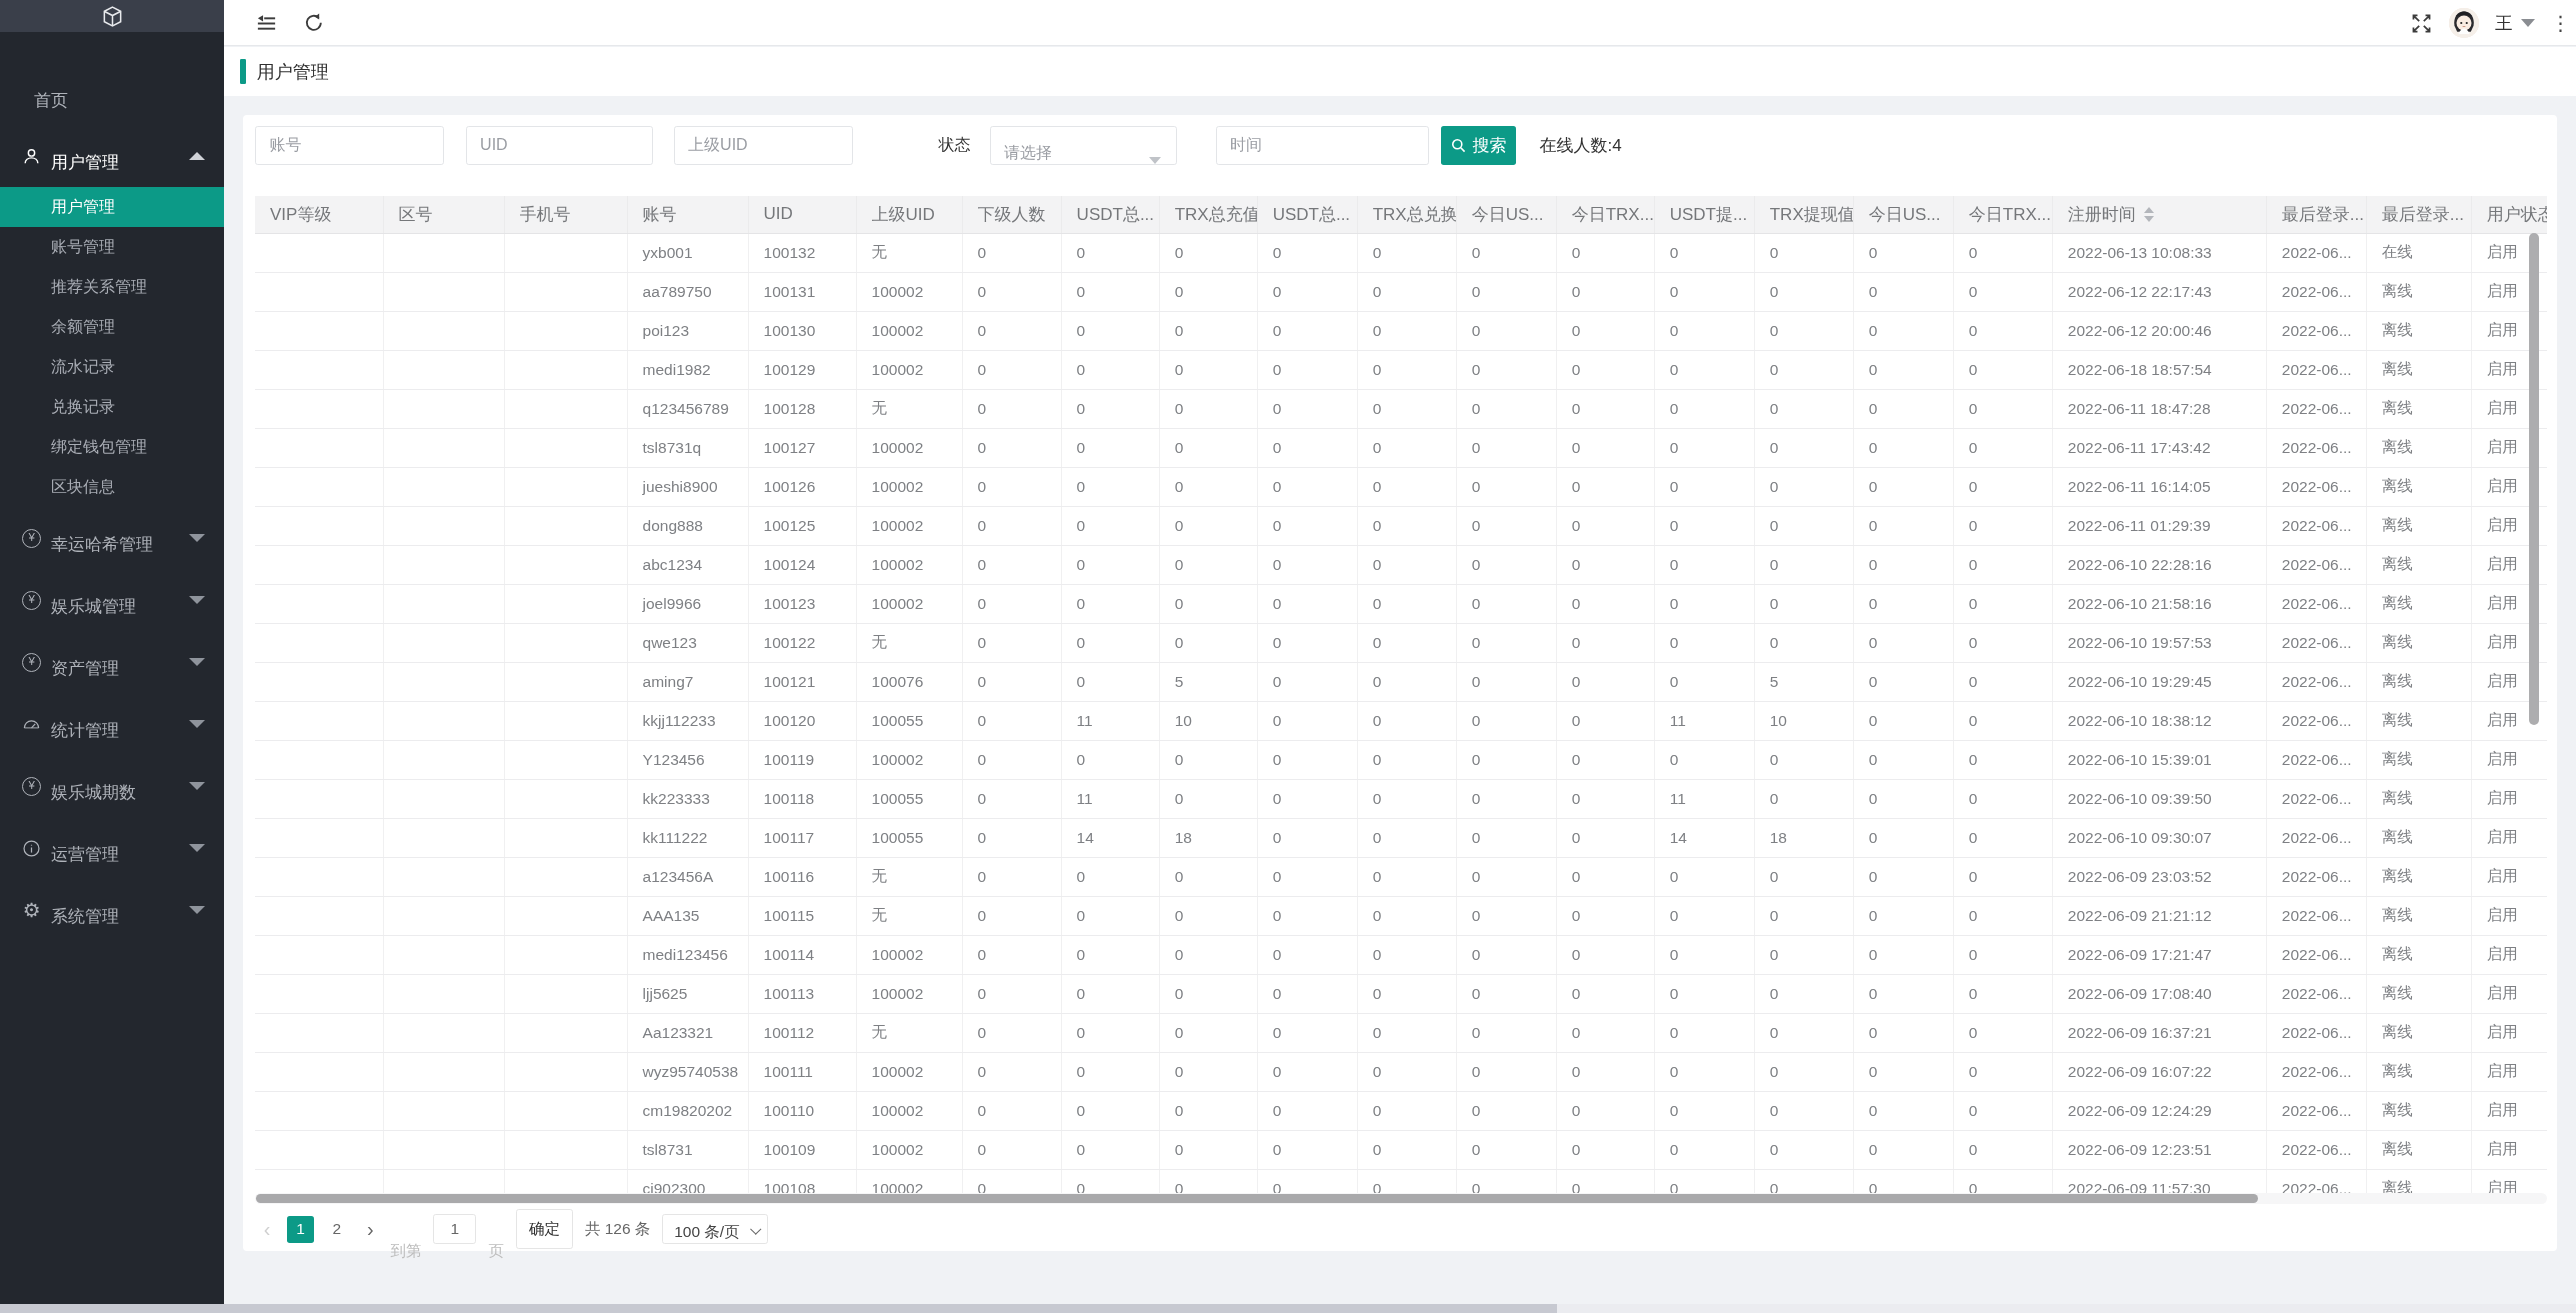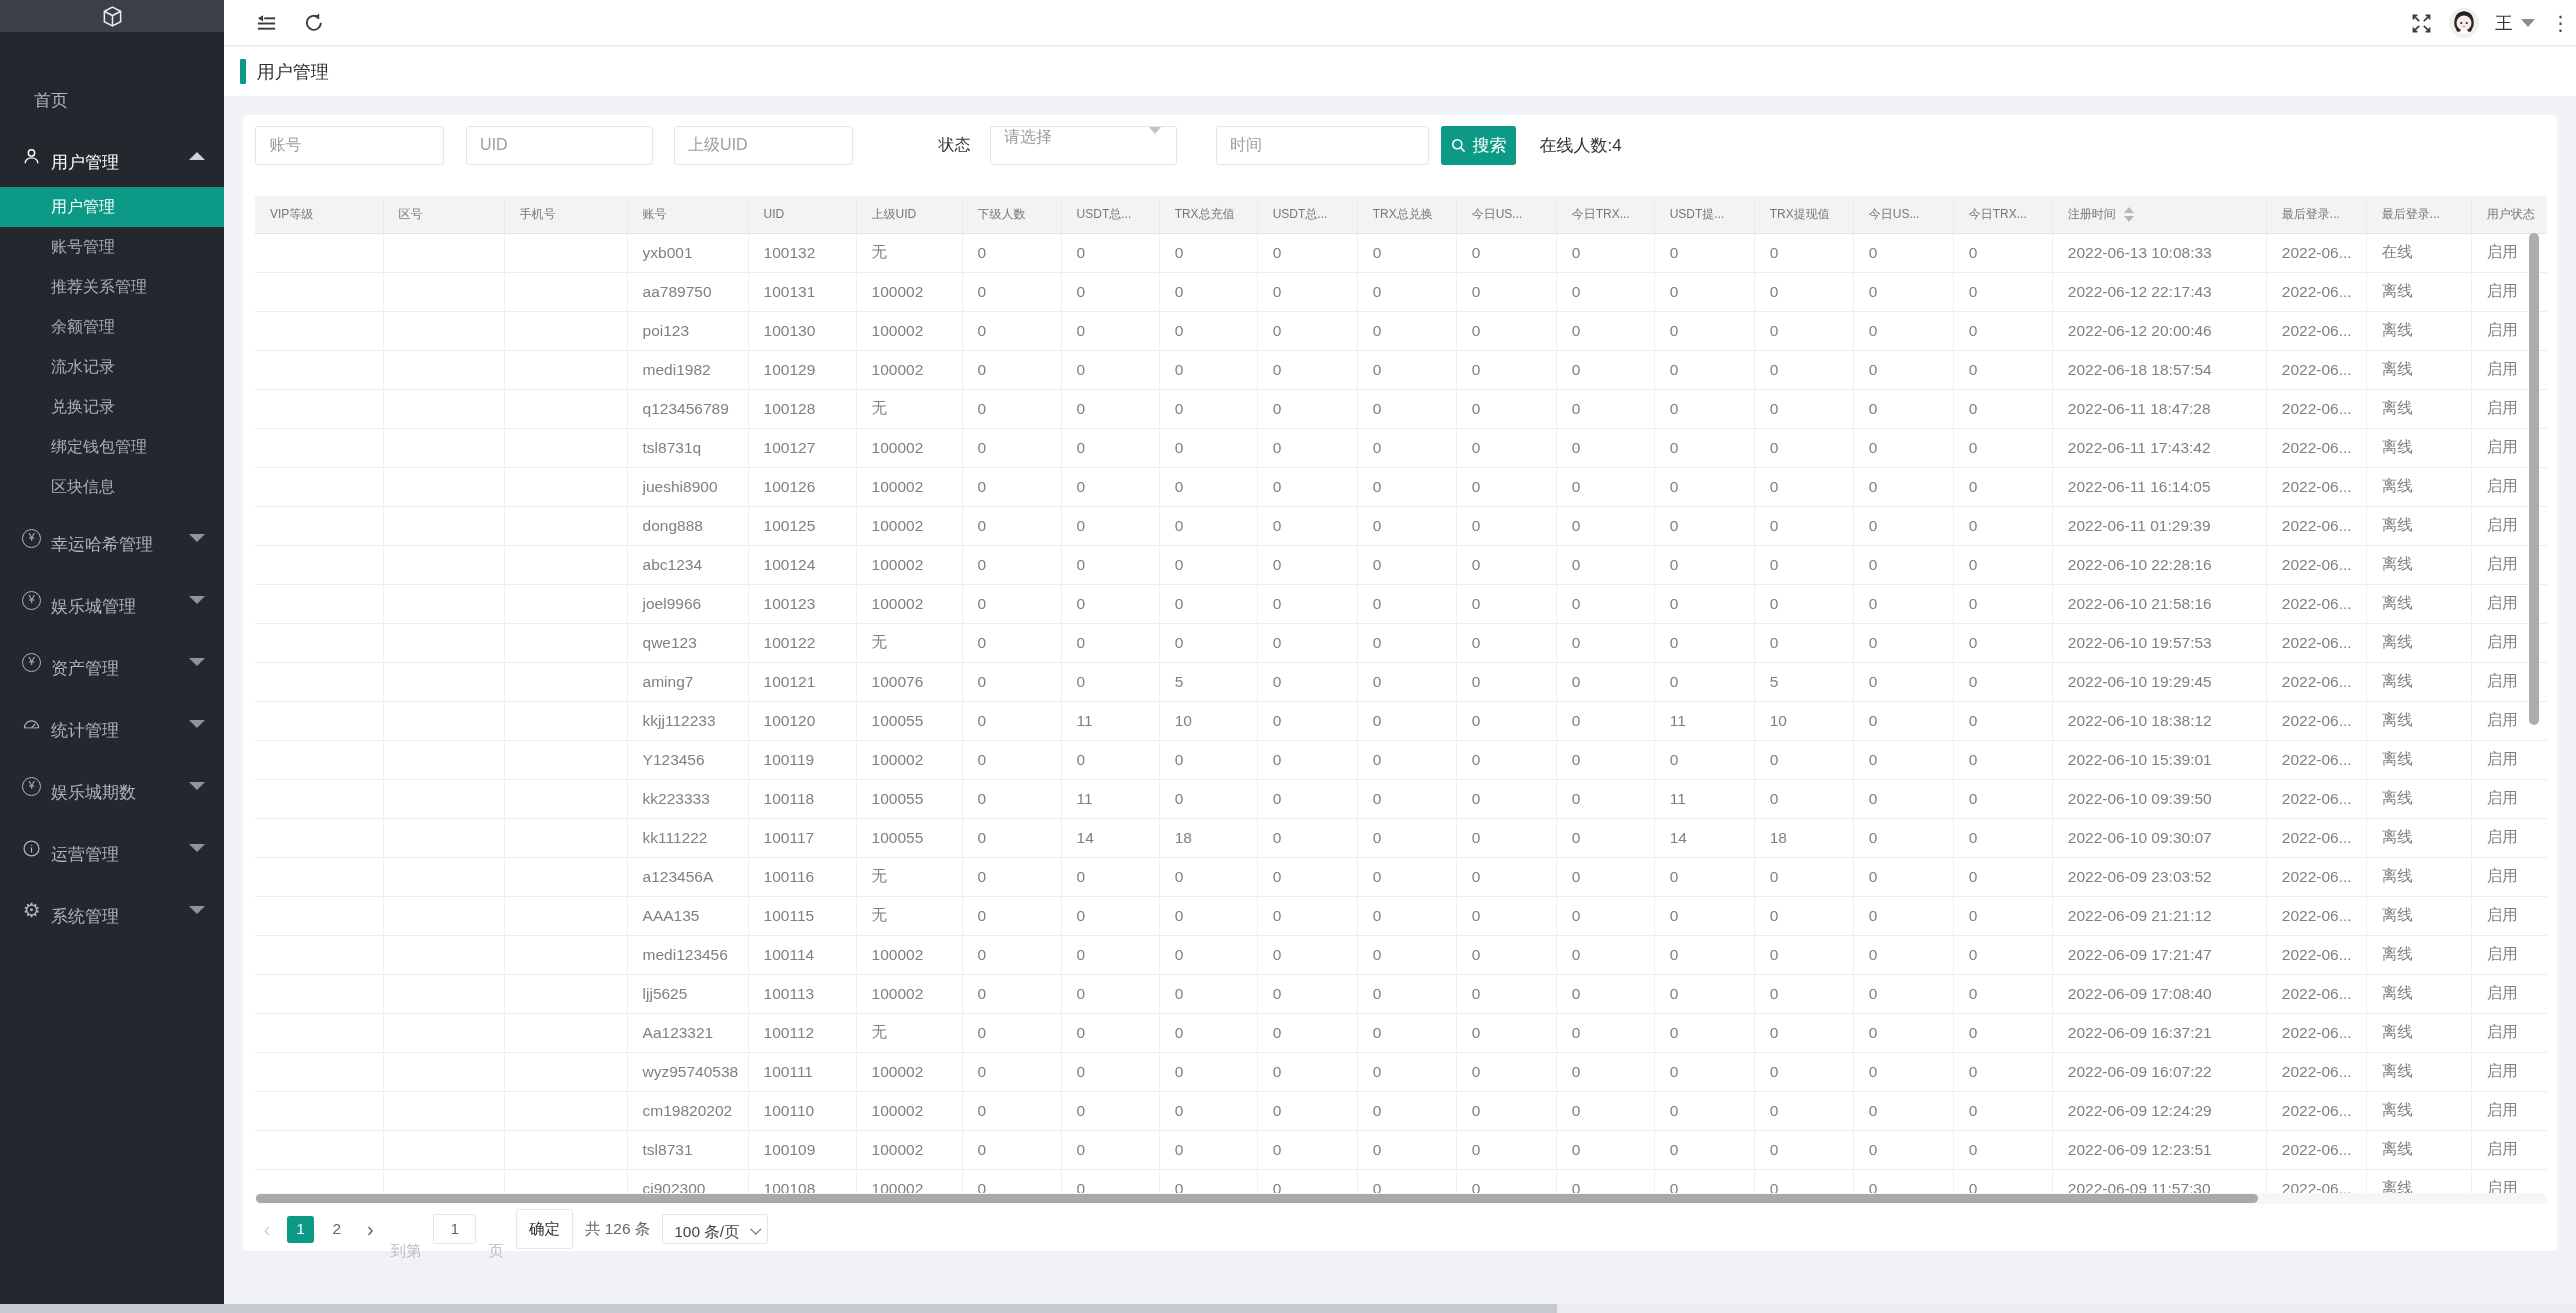--- a/index.html
+++ b/index.html
@@ -40,29 +40,29 @@
   .page-title { font-size:18px; color:#2F2F2F; margin-left:10.8px; font-weight:500; }
 
   
   .card { position:absolute; left:243px; top:115px; width:2314px; height:1136px; background:#fff; border-radius:4px; }
 
   
   .filters { position:absolute; left:12px; top:10.8px; height:39px; display:flex; align-items:center; }
   .f-input { height:39px; border:0.7px solid #E3E5E8; border-radius:2.7px; font-size:16px; color:#333; padding:0 13.5px; outline:none; background:#fff; }
   .f-input::placeholder { color:#9A9DA3; }
   .f-label { font-size:16px; color:#333; }
-  .f-select { position:relative; height:39px; border:0.7px solid #E3E5E8; border-radius:2.7px; background:#fff; display:flex; align-items:flex-start; padding:0 13.5px; font-size:16px; color:#9A9DA3; cursor:pointer; }
+  .f-select { position:relative; height:39px; border:0.7px solid #E3E5E8; border-radius:2.7px; background:#fff; display:flex; align-items:flex-end; padding:0 13.5px; font-size:16px; color:#9A9DA3; cursor:pointer; }
   .f-select .sel-caret { position:absolute; right:15px; width:0; height:0; border-left:6.7px solid transparent; border-right:6.7px solid transparent; border-top:7.4px solid #C0C3C8; }
   .search-btn { height:39px; width:75px; margin-left:12px; background:#0C9A87; border:none; border-radius:2.7px; color:#fff; font-size:17px; display:flex; align-items:center; justify-content:center; gap:5.4px; cursor:pointer; }
   .online-count { font-size:17px; color:#333; margin-left:24px; white-space:nowrap; }
 
   
   .table-area { position:absolute; left:12px; top:81px; width:2292px; height:1008px; overflow:hidden; }
   table { border-collapse:collapse; table-layout:fixed; width:2298px; }
-  th { height:37px; background:#F3F3F4; font-weight:normal; font-size:12px; color:#75777A; text-align:left; padding:0 0 0 15px; border-right:0.7px solid #EBEBEC; border-bottom:0.7px solid #E4E4E6; }
+  th { height:37px; background:#F3F3F4; font-weight:normal; font-size:17px; color:#75777A; text-align:left; padding:0 0 0 15px; border-right:0.7px solid #EBEBEC; border-bottom:0.7px solid #E4E4E6; }
   th .th-inner { overflow:hidden; white-space:nowrap; display:flex; align-items:center; }
   td { height:39px; font-size:15.5px; color:#7E8084; padding:0 0 0 15px; border-right:0.7px solid #F0F0F1; border-bottom:0.7px solid #ECECEE; white-space:nowrap; overflow:hidden; background:#fff; }
   .sort { display:inline-flex; flex-direction:column; margin-left:8px; gap:2.7px; cursor:pointer; }
   .sort .s-up { width:0; height:0; border-left:5.4px solid transparent; border-right:5.4px solid transparent; border-bottom:6px solid #B3B6BB; }
   .sort .s-dn { width:0; height:0; border-left:5.4px solid transparent; border-right:5.4px solid transparent; border-top:6px solid #B3B6BB; }
 
   
   .vscroll { position:absolute; left:2286px; top:118px; width:10px; height:960px; }
   .vscroll .thumb { position:absolute; top:0; left:0; width:10px; height:492px; background:#ADADAF; border-radius:5.4px; cursor:pointer; }
   .hscroll { position:absolute; left:12px; top:1078px; width:2292px; height:10.8px; background:#F6F6F7; border-radius:5.4px; }

